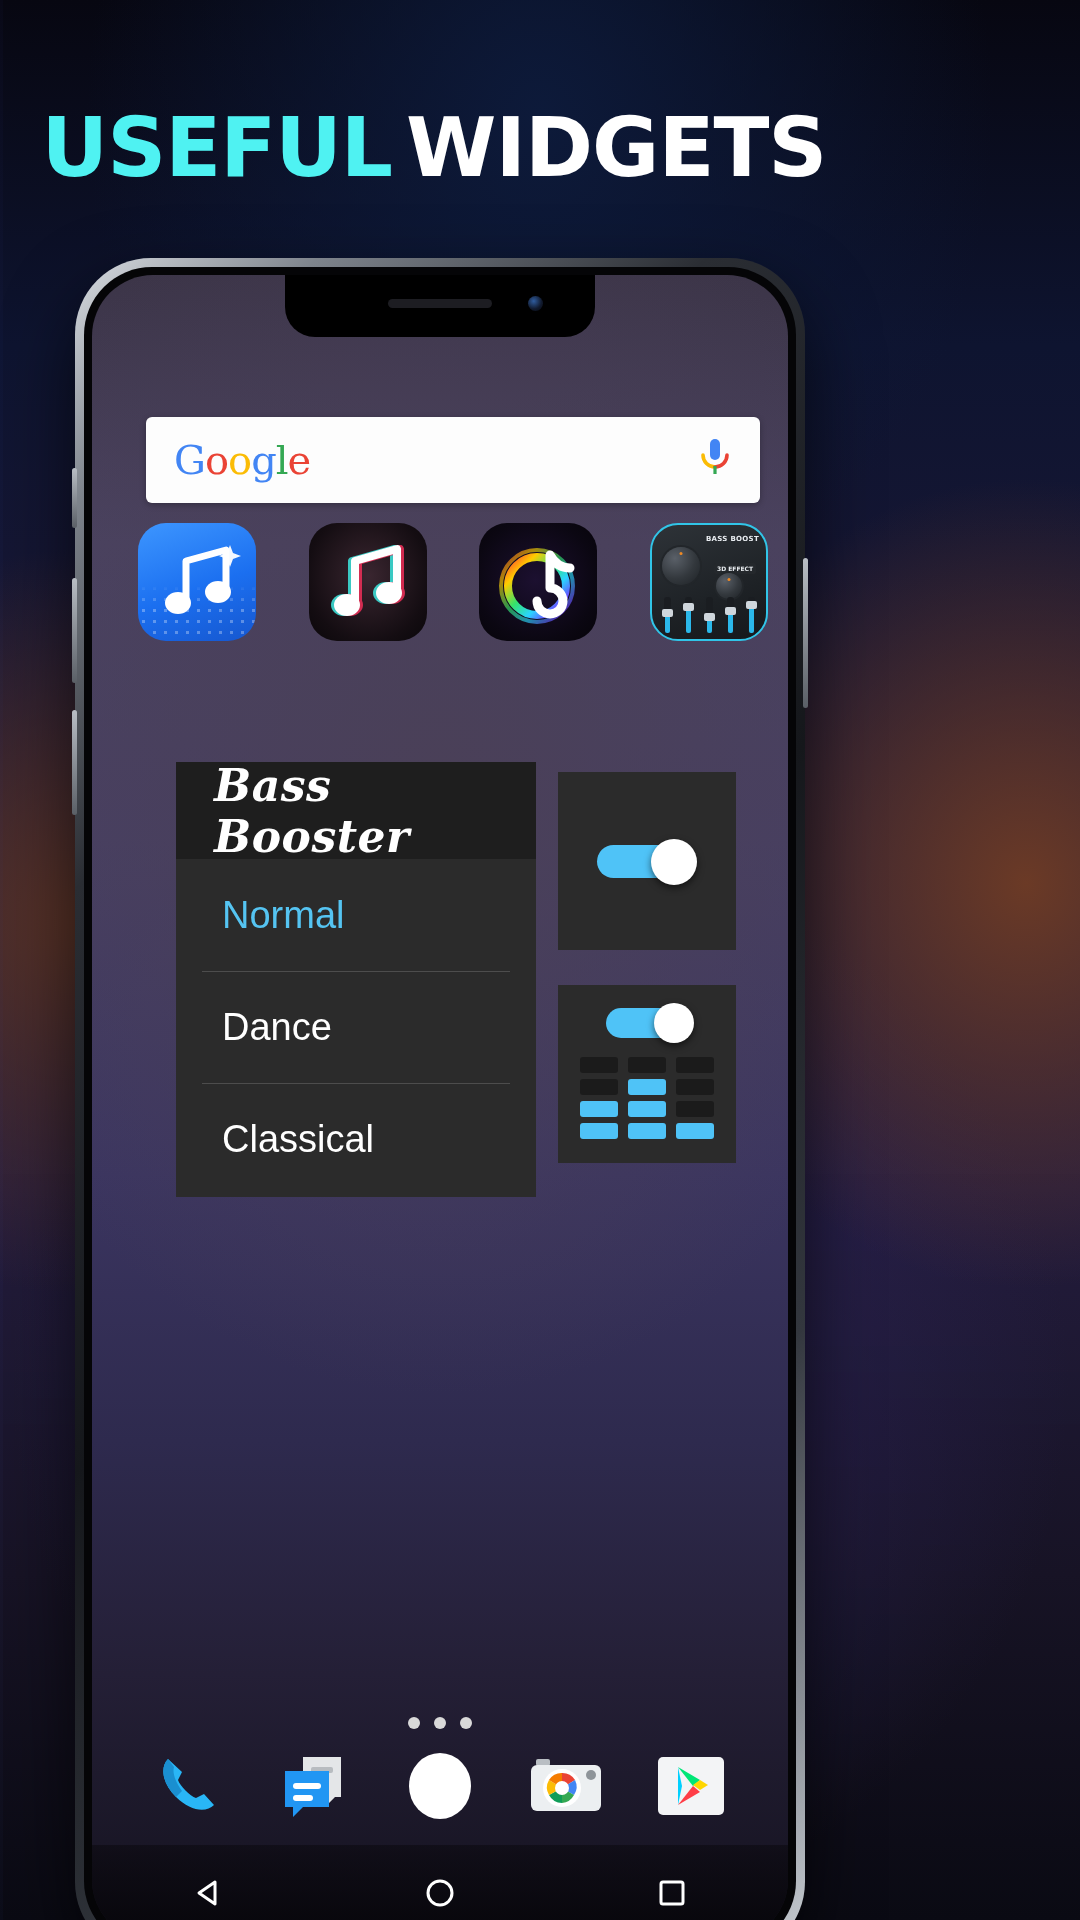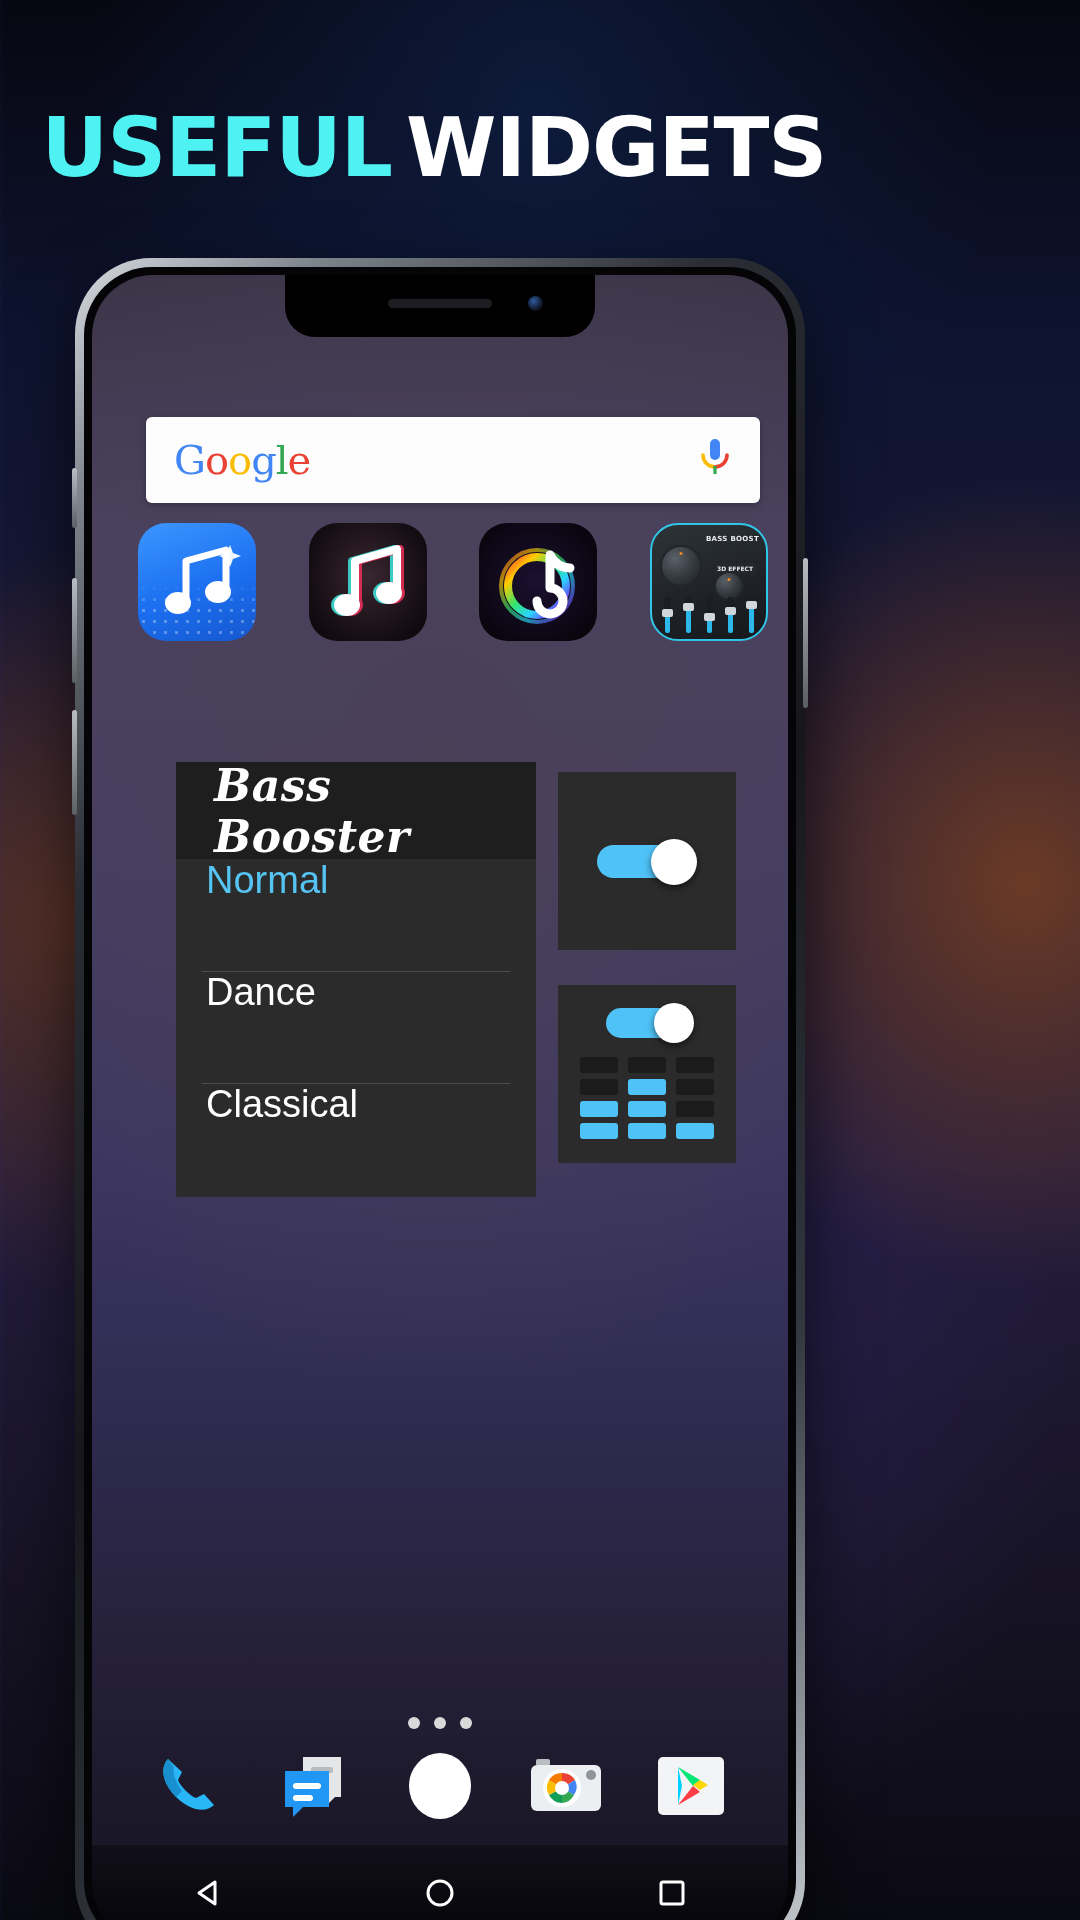--- a/index.html
+++ b/index.html
@@ -140,21 +140,21 @@
   }
   #preset-header{
     height:97px; background:#1e1e1e;
     display:flex; align-items:center; padding-left:38px;
   }
   #preset-title{
     color:#ffffff; font-size:44px; font-weight:700; font-style:italic;
     font-family:"DejaVu Serif", serif; letter-spacing:.5px;
   }
   .preset-item{
-    height:112px; display:flex; padding-left:30px;
+    height:112px; display:flex; align-items:center; padding-left:46px;
     color:#ffffff; font-size:38px; position:relative;
   }
   .preset-item.active{ color:#55c4f2; font-weight:400; }
   .preset-item + .preset-item::before{
     content:""; position:absolute; top:0; left:26px; right:26px;
     height:1px; background:rgba(255,255,255,.16);
   }
 
   
   #toggle-widget{

